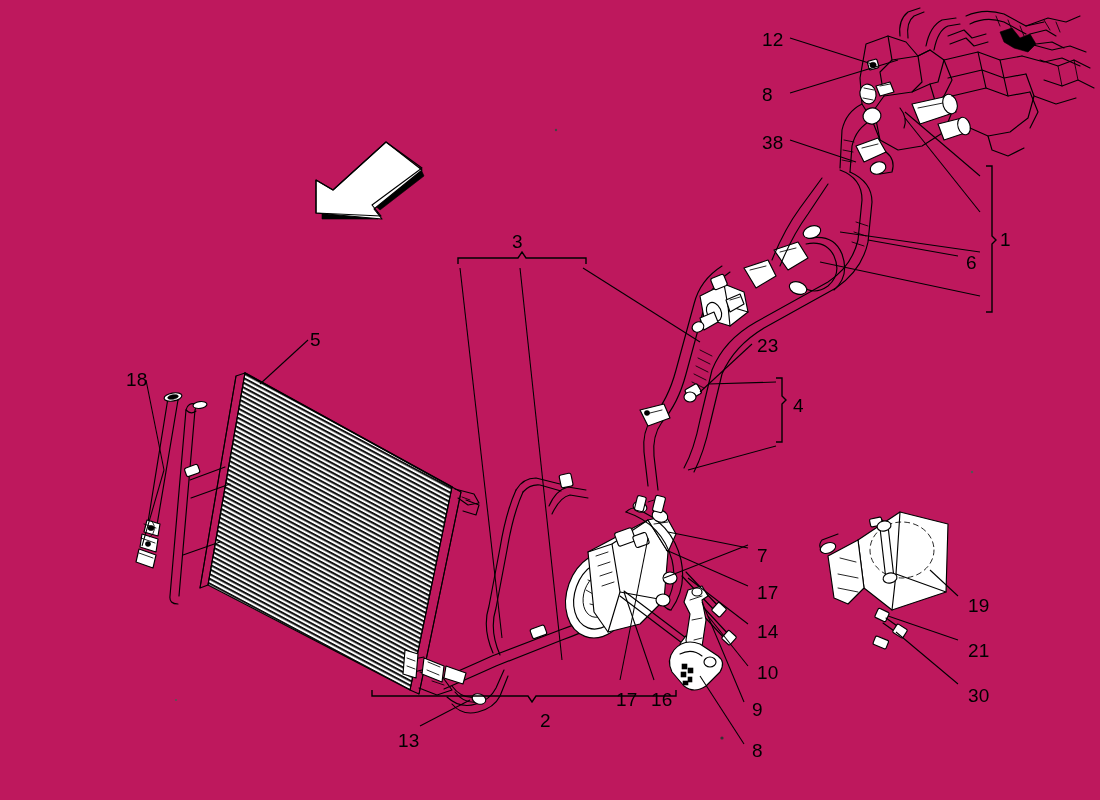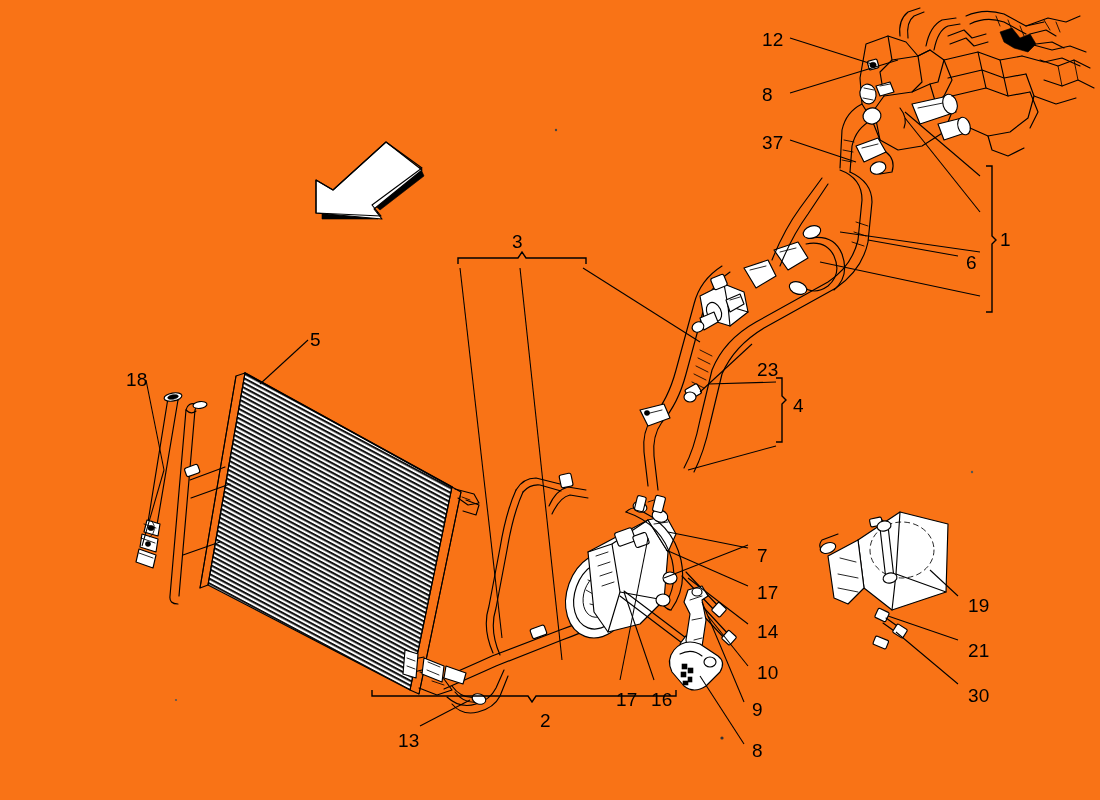--- a/index.html
+++ b/index.html
@@ -1,17 +1,17 @@
 <!DOCTYPE html>
 <html><head>
 <meta charset="utf-8">
 <style>
   html,body{margin:0;padding:0;background:#ffffff;}
   body{width:1100px;height:800px;overflow:hidden;font-family:"Liberation Sans",sans-serif;}
-  #stage{position:relative;width:1100px;height:800px;background:#f97316;}
+  #stage{position:relative;width:1100px;height:800px;background:#be185d;}
   svg#dwg{position:absolute;left:0;top:0;width:1100px;height:800px;display:block;}
   .ln{fill:none;stroke:#000;stroke-width:1.15;stroke-linecap:round;stroke-linejoin:round;}
   .ln-t{fill:none;stroke:#000;stroke-width:0.85;stroke-linecap:round;stroke-linejoin:round;}
   .ln-h{fill:none;stroke:#000;stroke-width:1.7;stroke-linecap:round;stroke-linejoin:round;}
   .lead{fill:none;stroke:#000;stroke-width:1.05;stroke-linecap:butt;}
   .brk{fill:none;stroke:#000;stroke-width:1.4;stroke-linecap:butt;stroke-linejoin:miter;}
   .fillw{fill:#ffffff;stroke:#000;stroke-width:1.15;stroke-linejoin:round;stroke-linecap:round;}
   .fillk{fill:#000000;stroke:#000;stroke-width:0.6;}
   .lbl{position:absolute;font-family:"Liberation Sans",sans-serif;font-size:19px;color:#000;line-height:1;white-space:nowrap;letter-spacing:0.3px;}
 </style>
@@ -392,25 +392,25 @@
   <g>
     <circle cx="556" cy="130" r="1.2" fill="#444"></circle>
     <circle cx="722" cy="738" r="1.6" fill="#333"></circle>
     <circle cx="972" cy="472" r="1.2" fill="#555"></circle>
     <circle cx="176" cy="700" r="1.1" fill="#555"></circle>
   </g>
 </svg>
 
 <div class="lbl" style="left:762px;top:30px;">12</div>
 <div class="lbl" style="left:762px;top:85px;">8</div>
-<div class="lbl" style="left:762px;top:133px;">37</div>
+<div class="lbl" style="left:762px;top:133px;">38</div>
 <div class="lbl" style="left:1000px;top:230px;">1</div>
 <div class="lbl" style="left:966px;top:253px;">6</div>
 <div class="lbl" style="left:512px;top:232px;">3</div>
-<div class="lbl" style="left:757px;top:336px;margin-top:24px;">23</div>
+<div class="lbl" style="left:757px;top:336px;">23</div>
 <div class="lbl" style="left:793px;top:396px;">4</div>
 <div class="lbl" style="left:310px;top:330px;">5</div>
 <div class="lbl" style="left:126px;top:370px;">18</div>
 <div class="lbl" style="left:757px;top:546px;">7</div>
 <div class="lbl" style="left:757px;top:583px;">17</div>
 <div class="lbl" style="left:757px;top:622px;">14</div>
 <div class="lbl" style="left:757px;top:663px;">10</div>
 <div class="lbl" style="left:752px;top:700px;">9</div>
 <div class="lbl" style="left:752px;top:741px;">8</div>
 <div class="lbl" style="left:651px;top:690px;">16</div>

